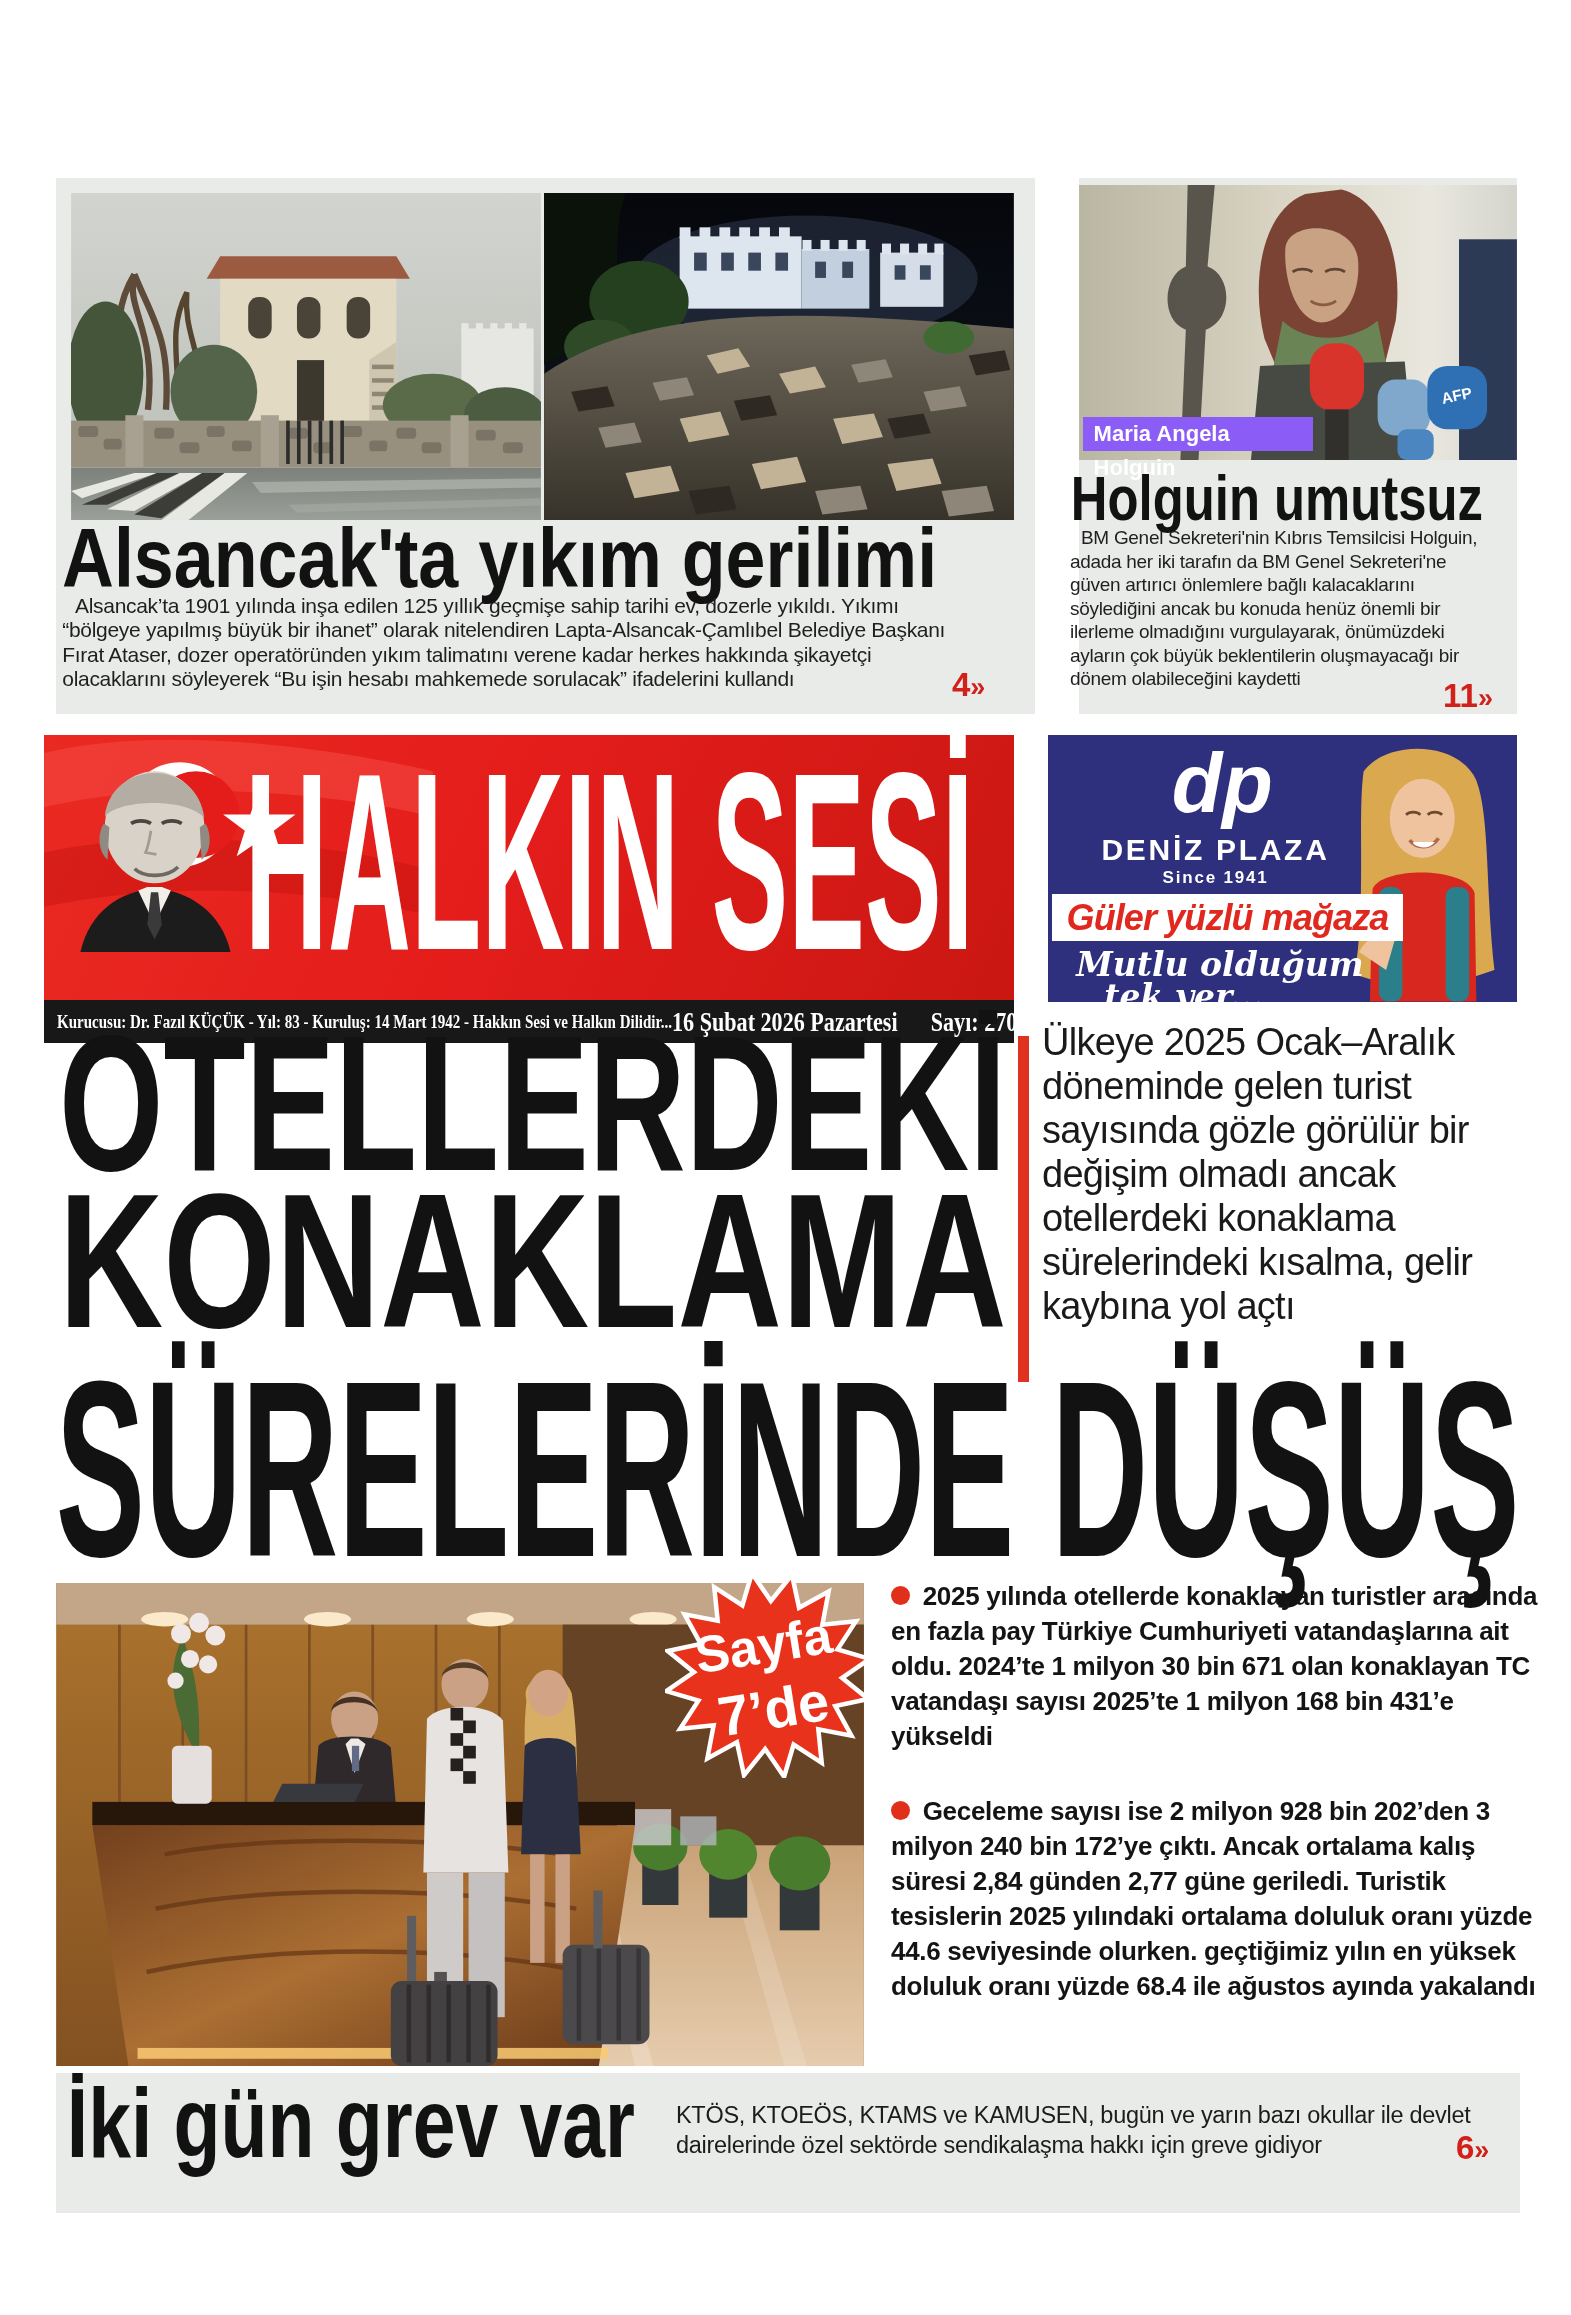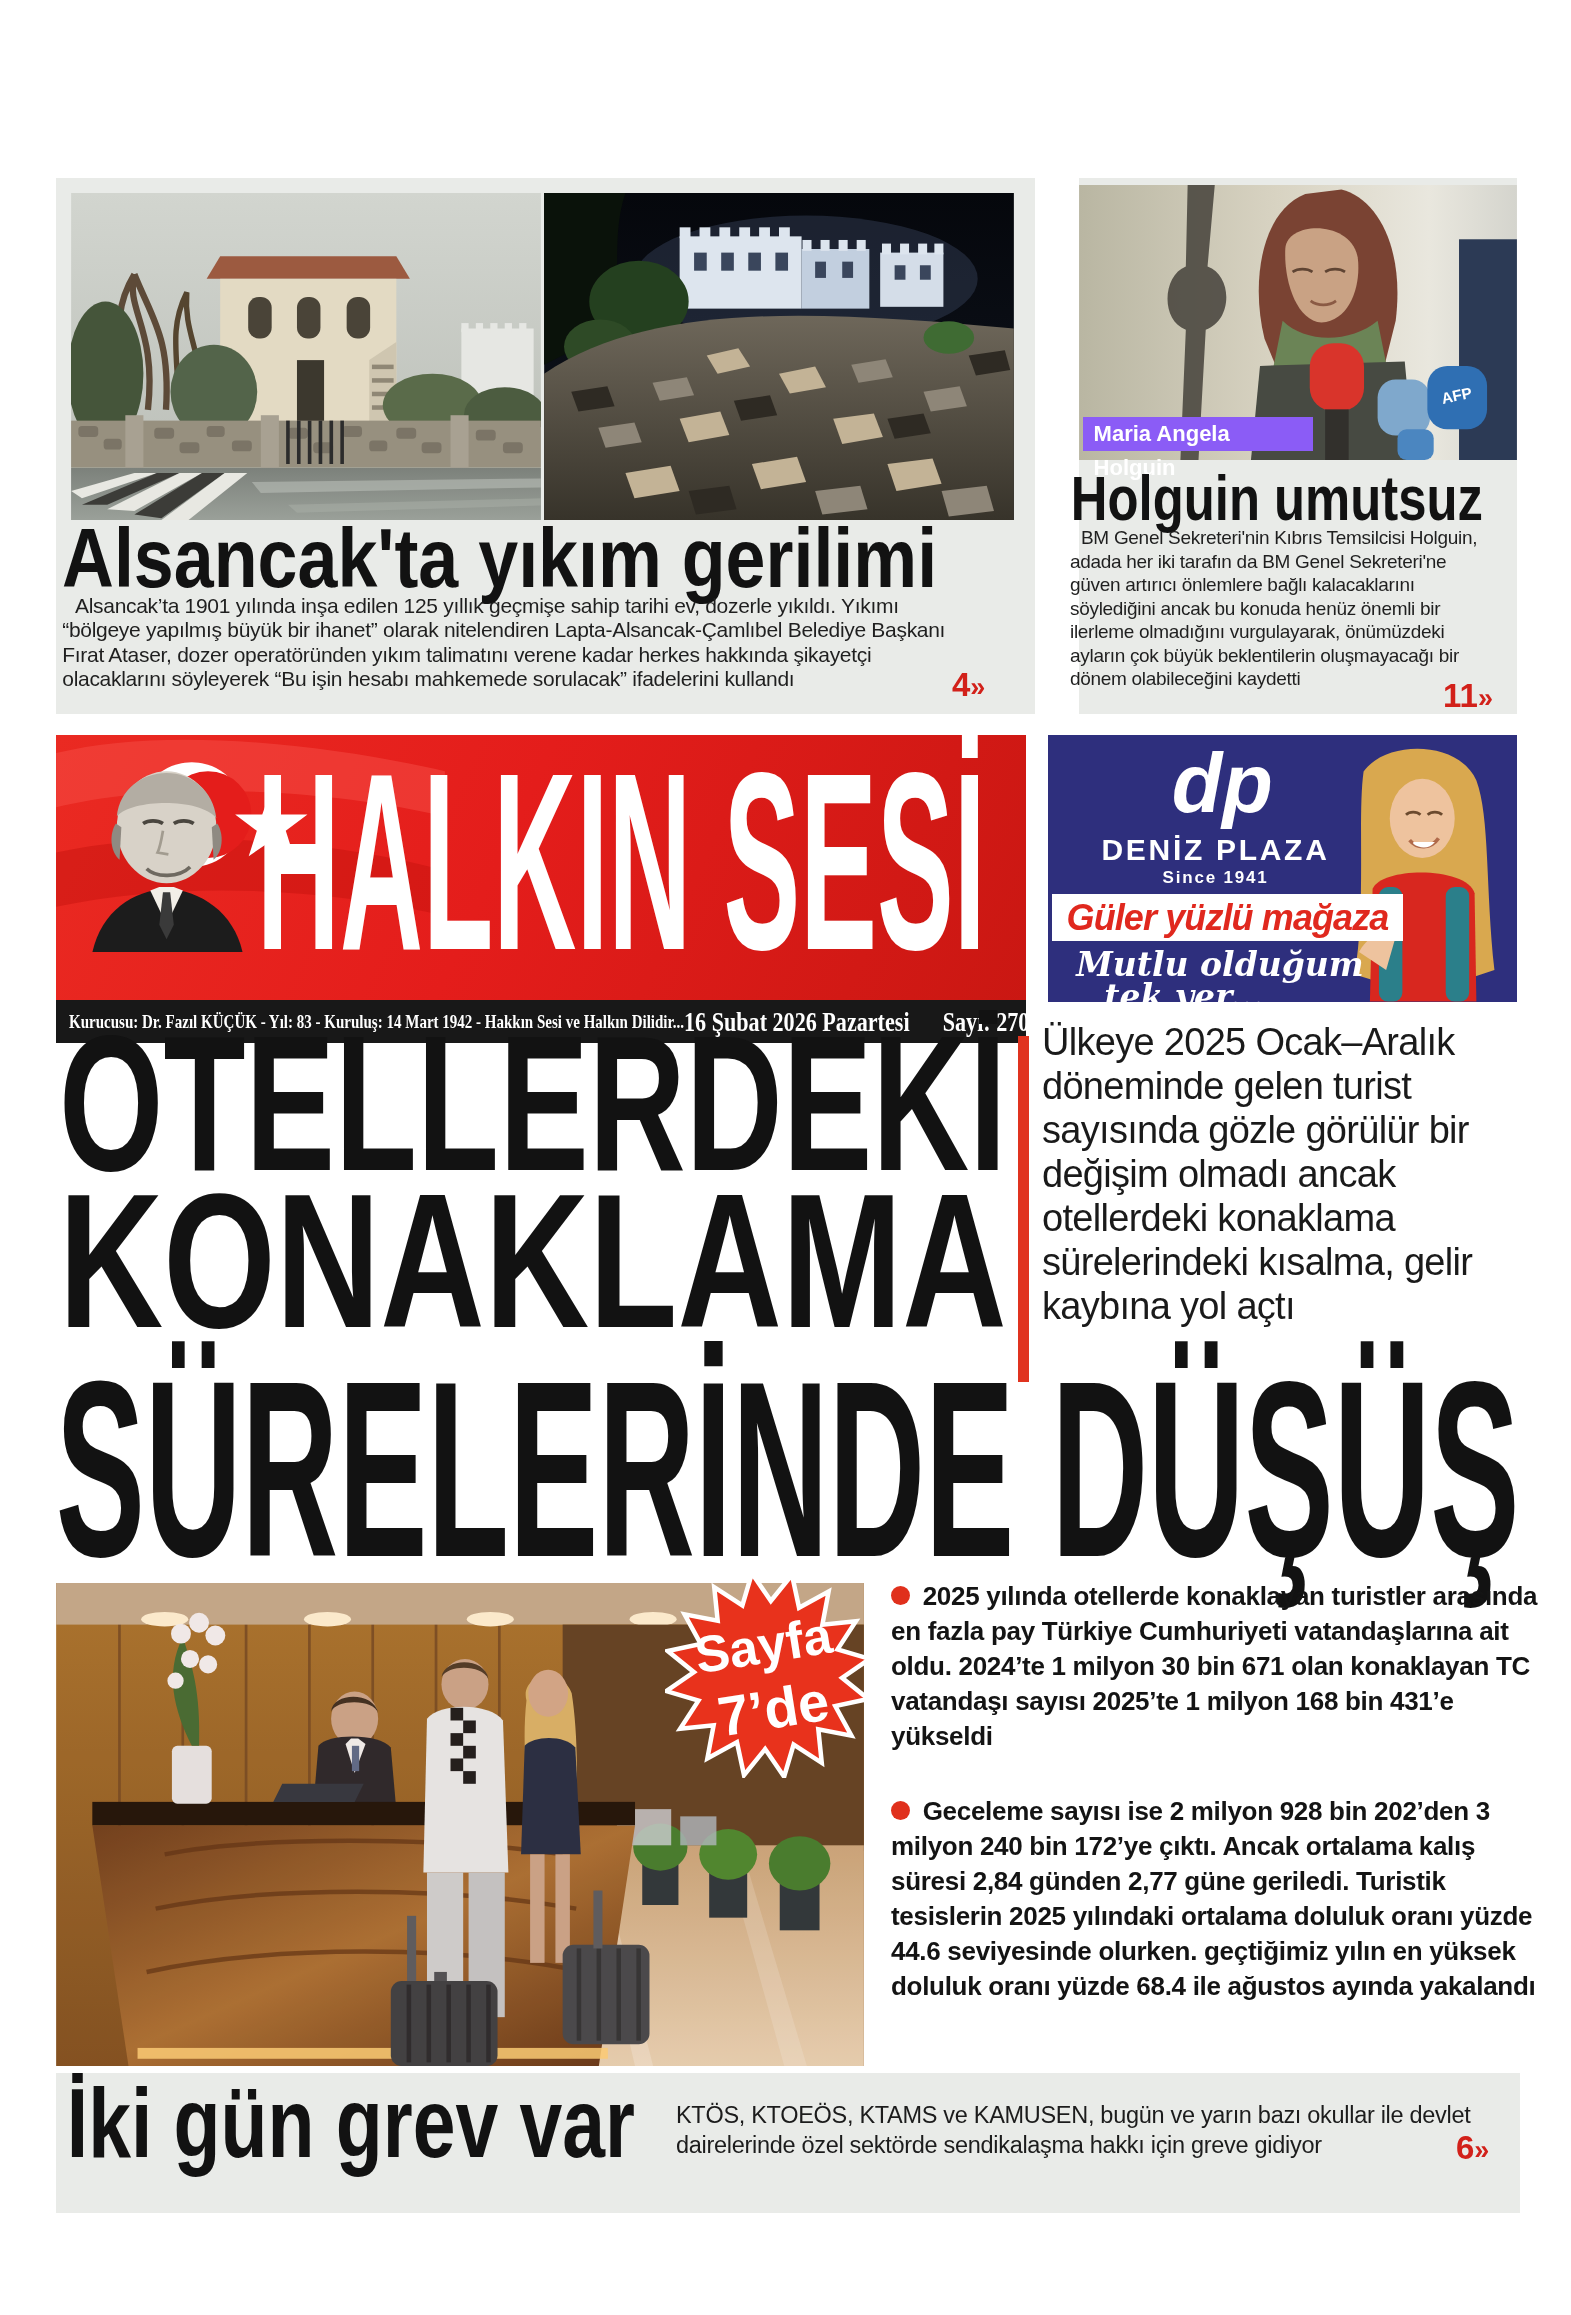--- a/index.html
+++ b/index.html
@@ -242,21 +242,21 @@
 
     <svg class="abs headline-svg" style="left:-11px;top:274px;" width="443" height="90" viewBox="0 0 490 100">
       <text x="2" y="76" font-size="70" textLength="458" lengthAdjust="spacingAndGlyphs">Holguin umutsuz</text>
     </svg>
 
     <p class="abs body-copy" style="left:-9px;top:348px;width:429px;font-size:19px;line-height:23.5px;margin:0;text-indent:11px;">BM Genel Sekreteri'nin Kıbrıs Temsilcisi Holguin, adada her iki tarafın da BM Genel Sekreteri'ne güven artırıcı önlemlere bağlı kalacaklarını söylediğini ancak bu konuda henüz önemli bir ilerleme olmadığını vurgulayarak, önümüzdeki ayların çok büyük beklentilerin oluşmayacağı bir dönem olabileceğini kaydetti</p>
 
     <span class="abs pageref" style="left:364px;top:499px;"><span>11</span><span class="arr">»</span></span>
   </section>
 
-  <header class="abs masthead" style="left:56px;top:735px;width:970px;height:308px;">
+  <header class="abs masthead" style="left:44px;top:735px;width:970px;height:308px;">
 
     <svg class="abs" style="left:0;top:0;" width="389" height="217" viewBox="0 0 430 240">
       <g>
         <path d="M0,20 C120,-10 300,10 430,40 L430,90 C300,60 120,50 0,80 Z" fill="#f44a43" opacity="0.55"></path>
         <path d="M0,130 C140,100 320,120 430,150 L430,200 C300,170 140,160 0,190 Z" fill="#c3120e" opacity="0.45"></path>
         <circle cx="150" cy="88" r="58" fill="#ffffff"></circle>
         <circle cx="168" cy="88" r="48" fill="#e41d1b"></circle>
         <polygon points="238,60 248,88 278,88 254,106 263,134 238,117 213,134 222,106 198,88 228,88" fill="#ffffff"></polygon>
       </g>
     </svg>

